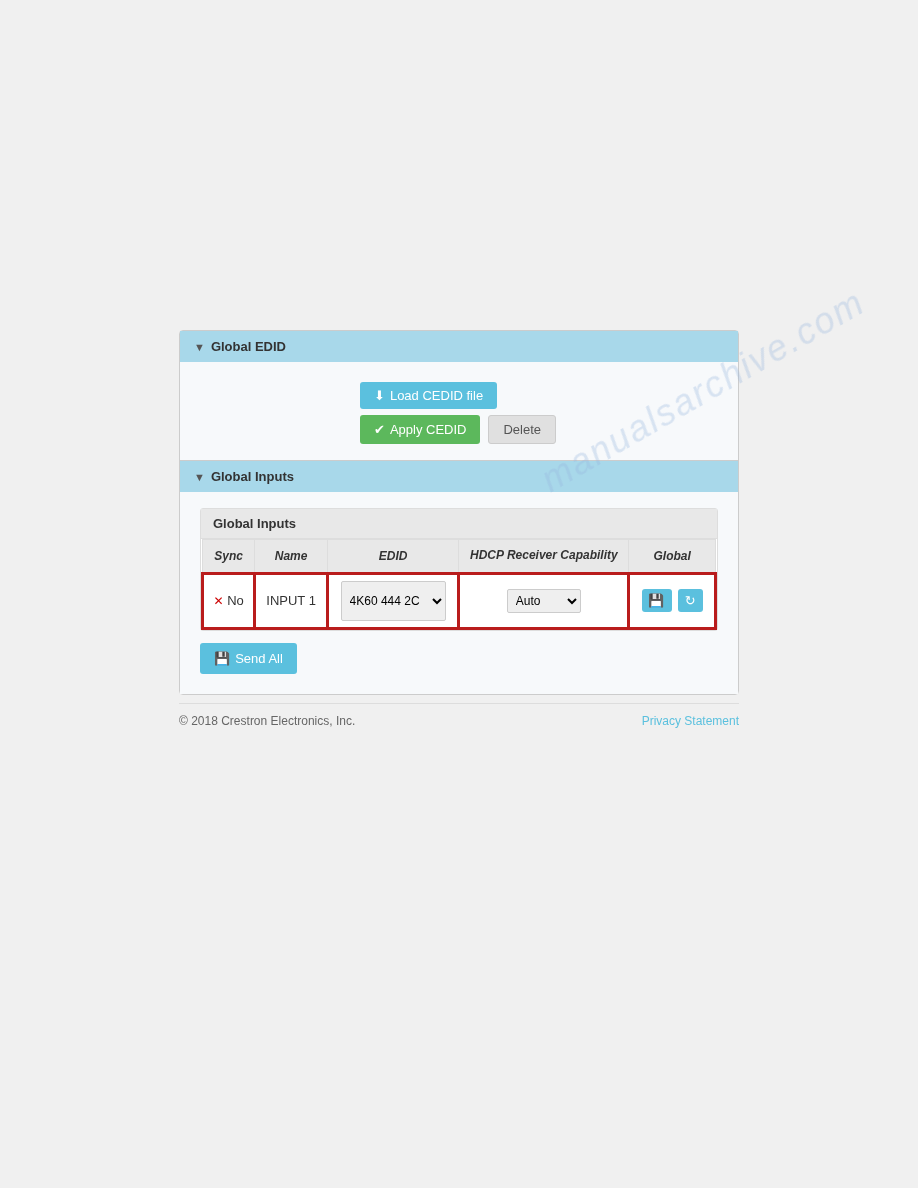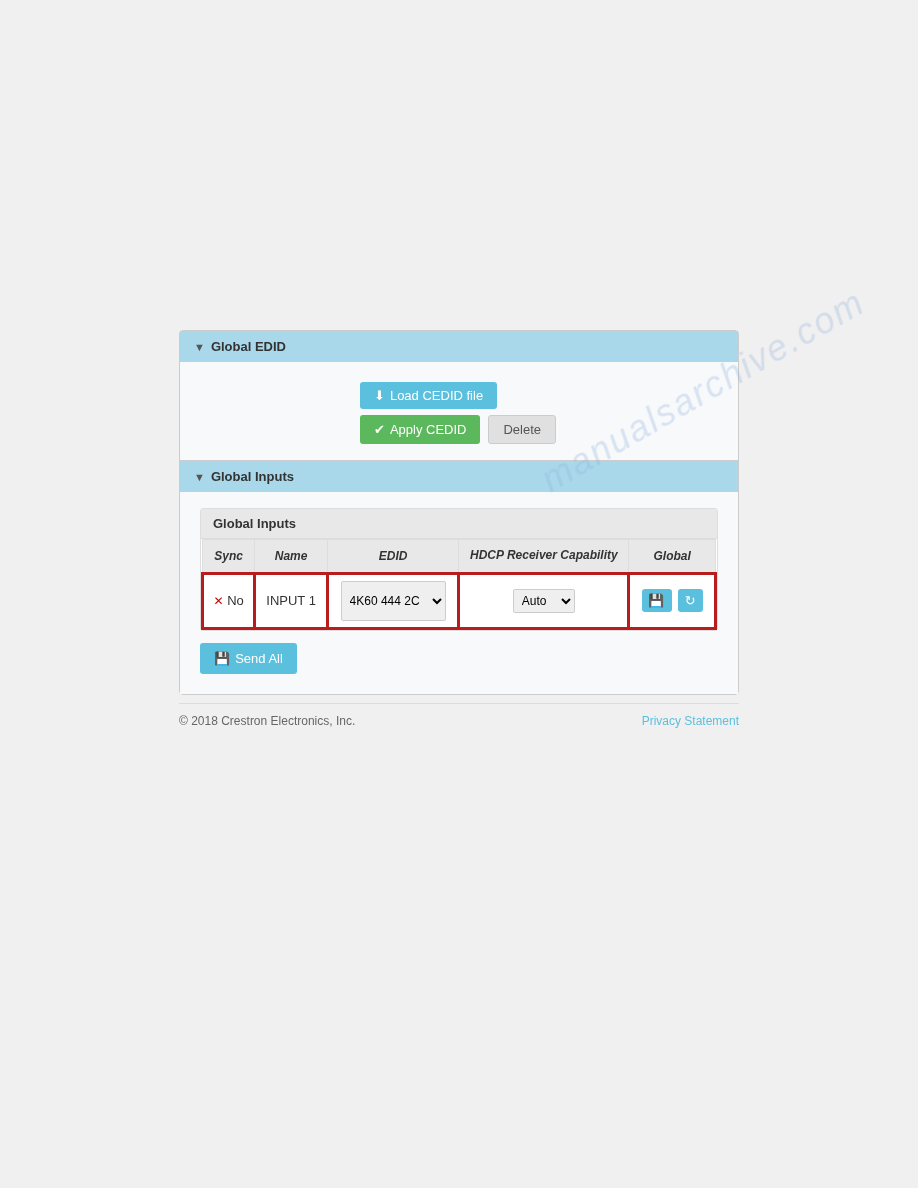--- a/index.html
+++ b/index.html
@@ -175,21 +175,21 @@
       border: 1px solid #ccc;
       border-radius: 2px;
       width: 105px;
     }
 
     .hdcp-select {
       padding: 3px 4px;
       font-size: 12px;
       border: 1px solid #ccc;
       border-radius: 2px;
-      width: 62px;
+      width: 74px;
     }
 
     .action-btn {
       background: #5bc0de;
       border: none;
       border-radius: 3px;
       color: #fff;
       padding: 4px 7px;
       cursor: pointer;
       font-size: 13px;

